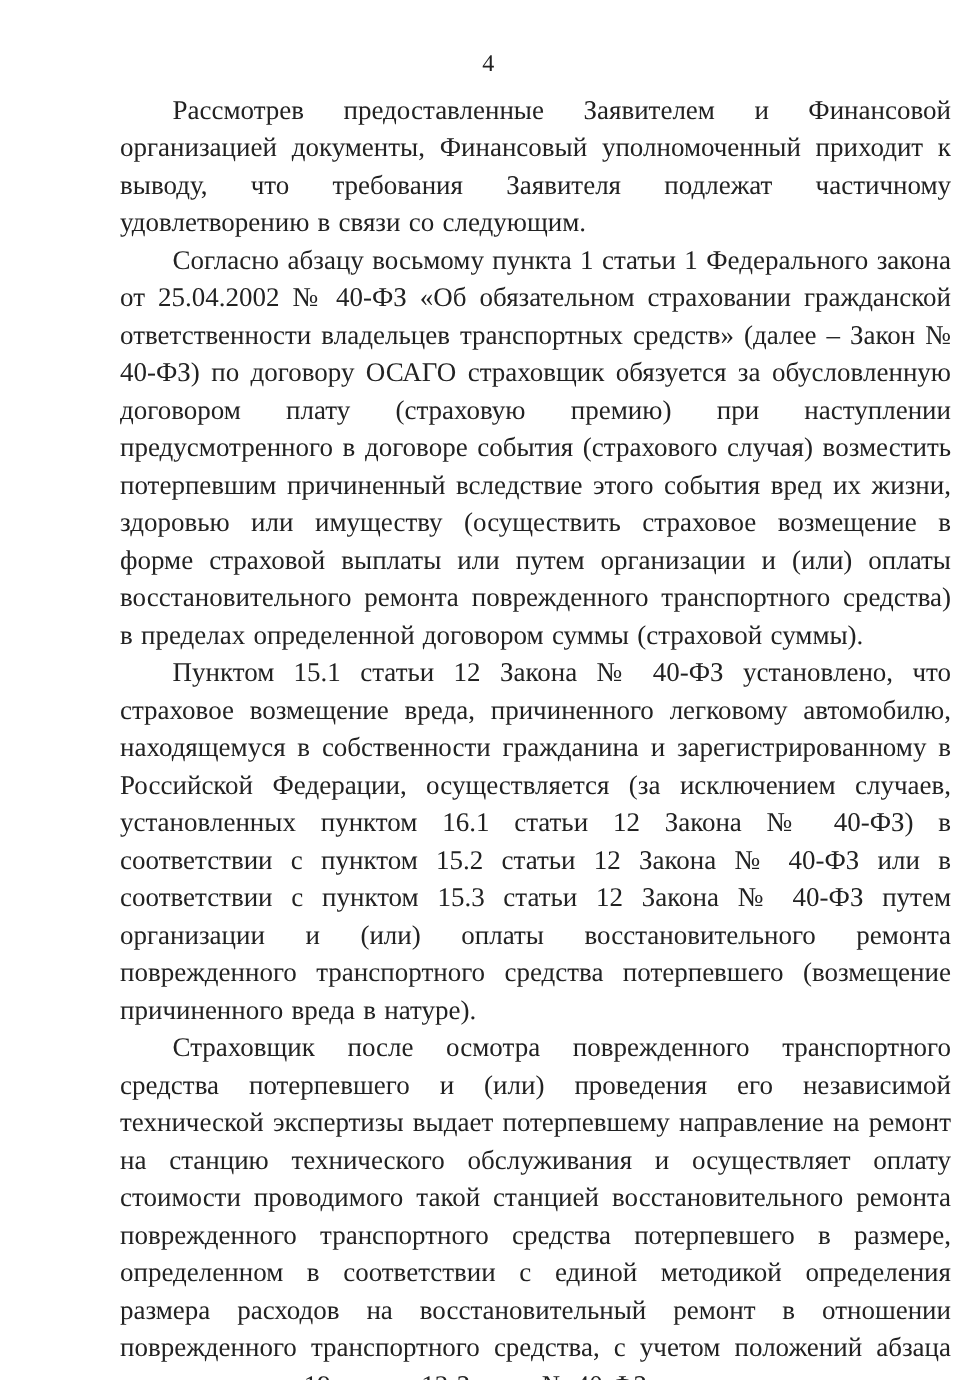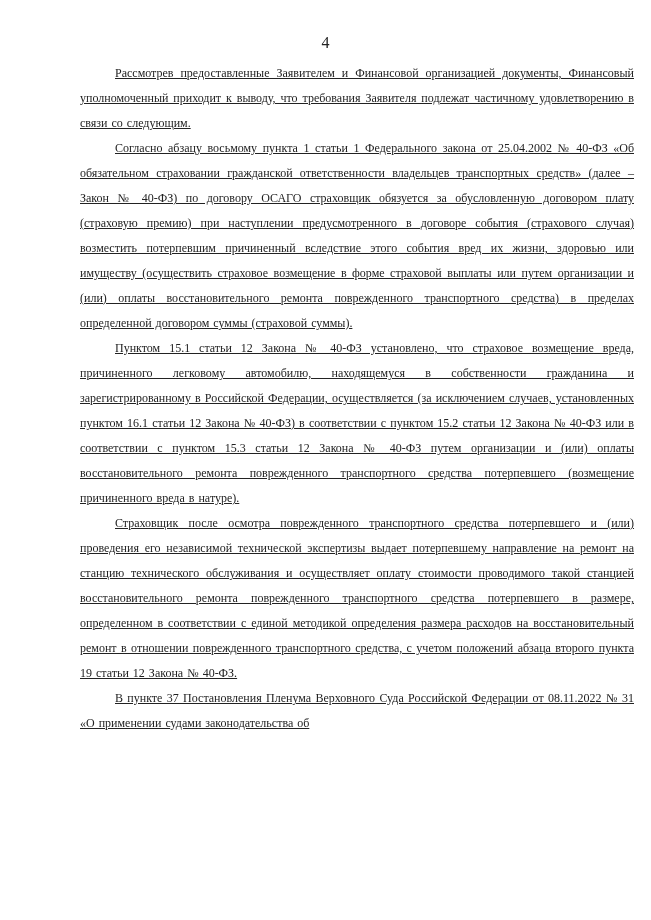--- a/index.html
+++ b/index.html
@@ -23,27 +23,26 @@
     line-height: 25px;
     color: #222222;
   }
   .doc-body {
     margin-left: 80px;
     margin-right: 17px; 
     margin-top: 6px;
   }
   .doc-body p {
     margin: 0;
-    font-size: 12px;
+    font-size: 18px;
     line-height: 25px;
     text-align: justify;
     text-indent: 35px;
     word-spacing: 1px;
     color: #222222;
-    text-decoration: underline;
   }
 </style>
 </head>
 <body>
 
 <div class="page">
   <div class="page-number">4</div>
   <div class="doc-body">
     <p>Рассмотрев предоставленные Заявителем и Финансовой организацией документы, Финансовый уполномоченный приходит к выводу, что требования Заявителя подлежат частичному удовлетворению в связи со следующим.</p>
     <p>Согласно абзацу восьмому пункта 1 статьи 1 Федерального закона от 25.04.2002 № 40-ФЗ «Об обязательном страховании гражданской ответственности владельцев транспортных средств» (далее – Закон № 40-ФЗ) по договору ОСАГО страховщик обязуется за обусловленную договором плату (страховую премию) при наступлении предусмотренного в договоре события (страхового случая) возместить потерпевшим причиненный вследствие этого события вред их жизни, здоровью или имуществу (осуществить страховое возмещение в форме страховой выплаты или путем организации и (или) оплаты восстановительного ремонта поврежденного транспортного средства) в пределах определенной договором суммы (страховой суммы).</p>

